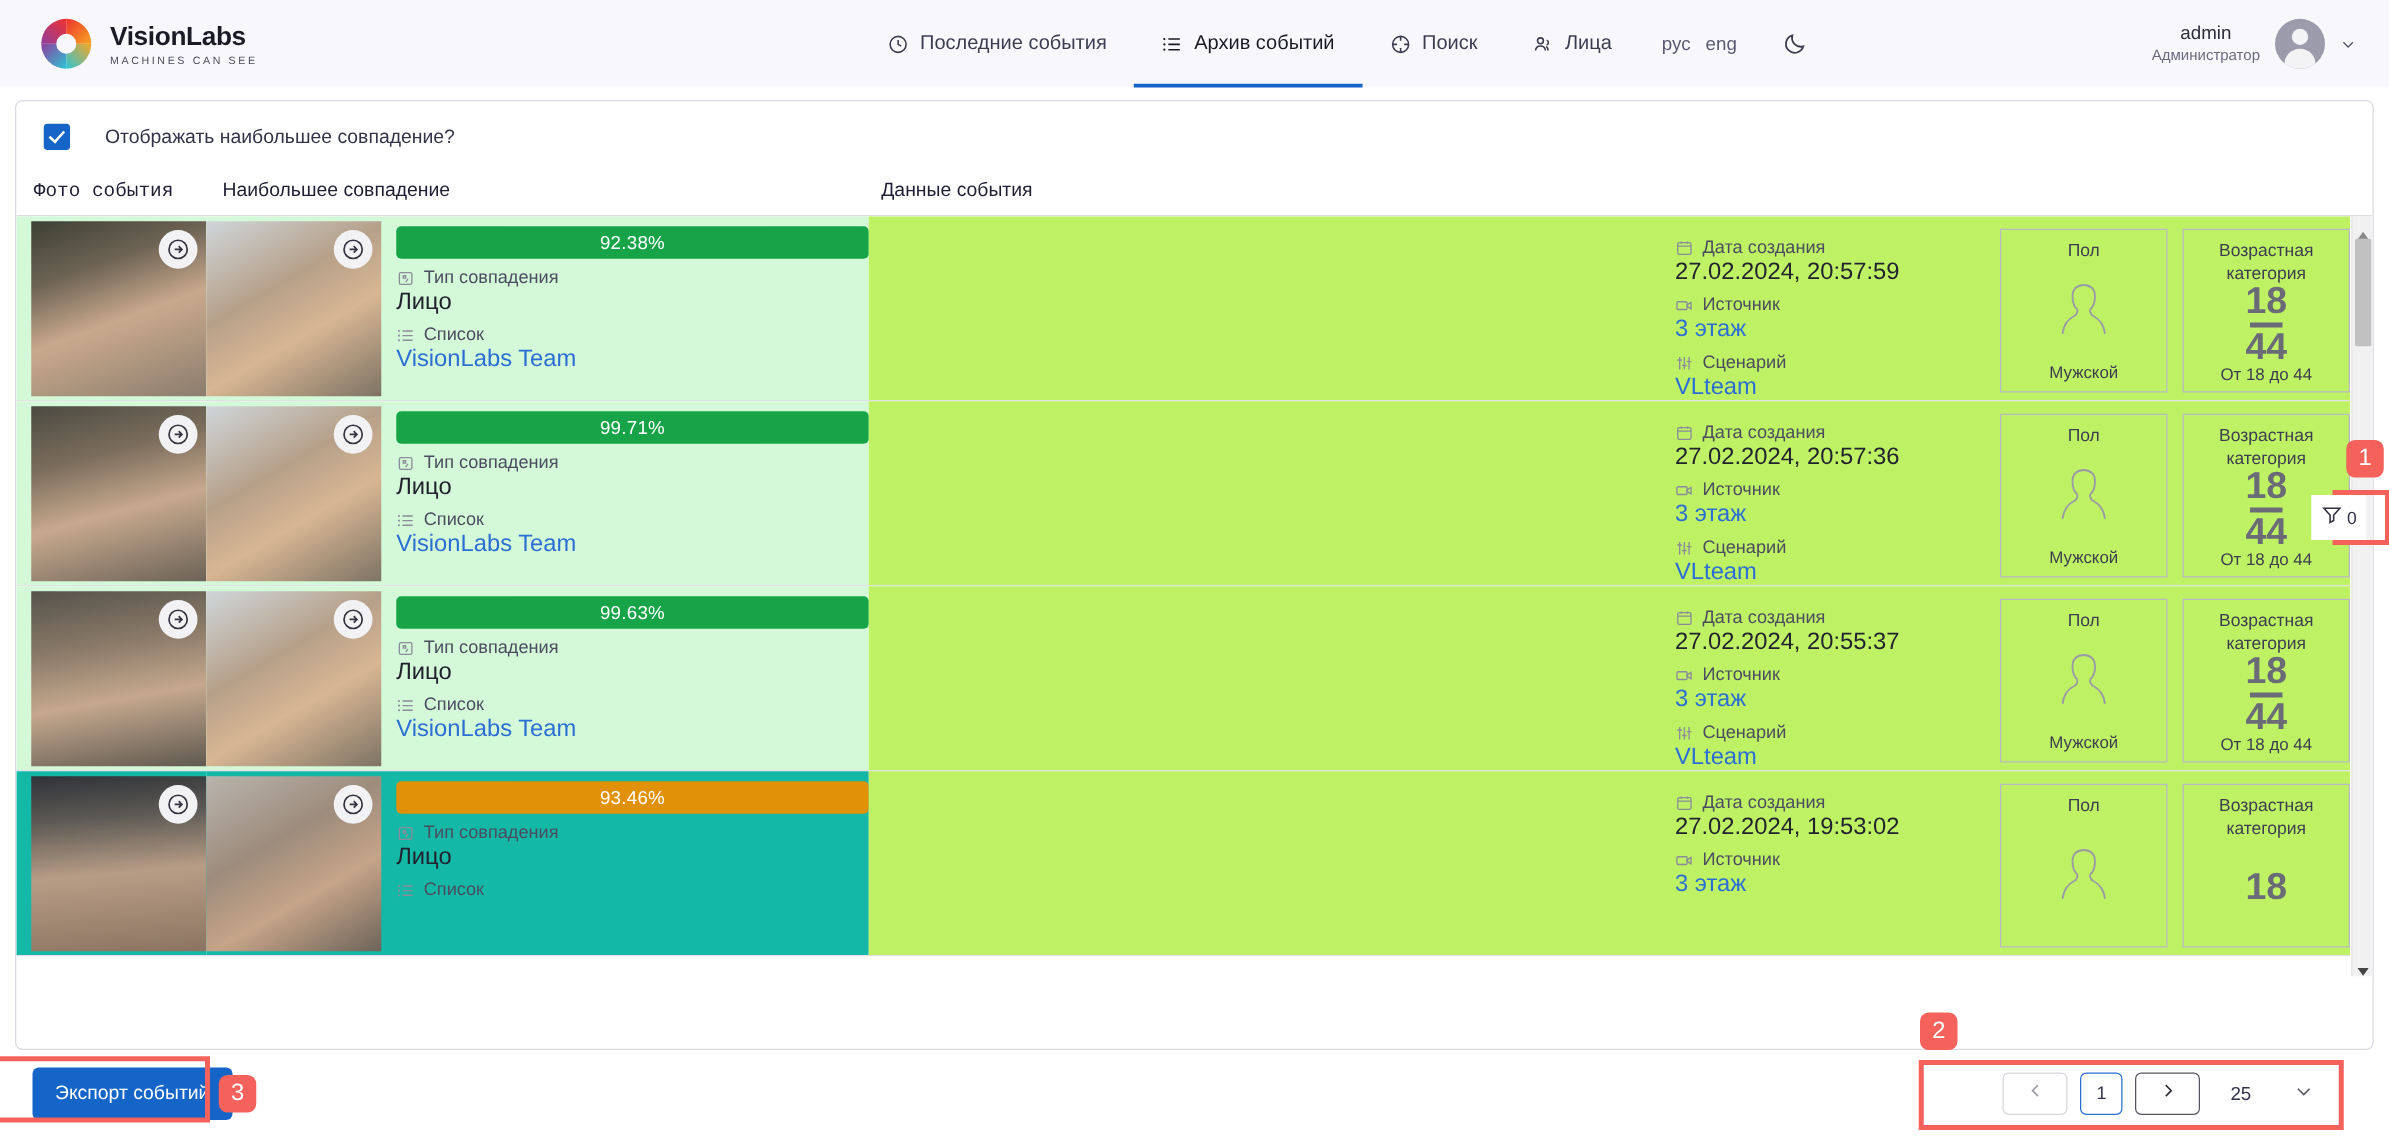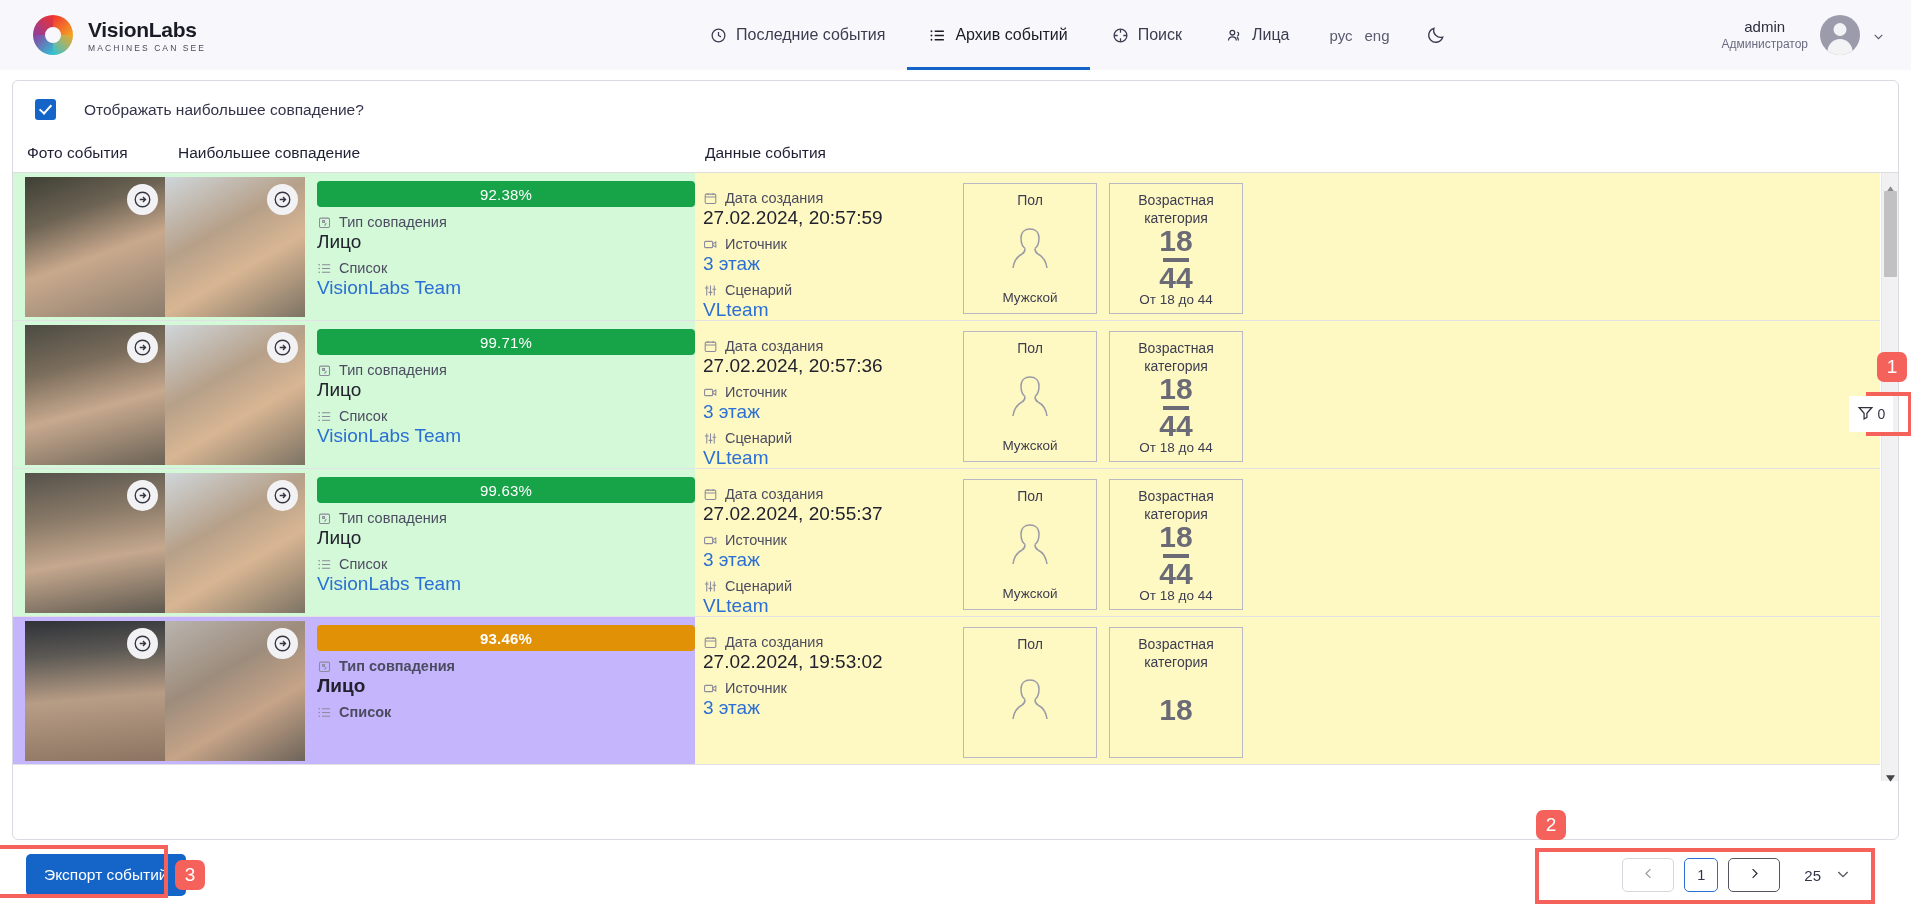--- a/index.html
+++ b/index.html
@@ -89,41 +89,41 @@
     width: 5px; height: 10px; border: solid #fff; border-width: 0 2px 2px 0;
     transform: rotate(42deg);
   }
   .chk-label { font-size: 15.5px; color: #33334a; }
 
   .col-heads {
     display: flex; padding: 24px 0 10px 0;
     border-bottom: 1px solid #dededf;
   }
   .ch { font-size: 15.5px; color: #1f1f33; }
-  .ch-photo { width: 152px; padding-left: 14px; }
+  .ch-photo { width: 152px; padding-left: 14px; font-family: Liberation Mono, monospace; }
   .ch-match { width: 530px; padding-left: 13px; }
   .ch-data  { padding-left: 10px; }
 
   
   .rows-wrap { position: relative; height: 608px; }
   .rows {
     position: absolute; inset: 0 18px 0 0;
     overflow: hidden;
   }
   .row {
     display: flex; align-items: stretch;
     border-bottom: 1px solid #e2e2e6;
     height: 148px;
   }
   .cell-photo { width: 152px; flex: none; position: relative; }
   .cell-match { width: 530px; flex: none; display: flex; position: relative; }
-  .cell-data  { flex: 1; display: flex; background: #fef9c3; position: relative; }
+  .cell-data  { flex: 1; display: flex; background: #bef264; position: relative; justify-content: flex-end; }
 
   .row.green .cell-photo, .row.green .cell-match { background: #d3f9d8; }
-  .row.amber .cell-photo, .row.amber .cell-match { background: #c4b5fd; font-weight: bold; }
+  .row.amber .cell-photo, .row.amber .cell-match { background: #14b8a6; }
 
   .thumb {
     width: 140px; height: 140px; margin: 4px 0 4px 12px;
     position: relative; overflow: hidden; flex: none;
   }
   .thumb .arrow-btn {
     position: absolute; right: 7px; top: 7px;
     width: 31px; height: 31px; border-radius: 50%;
     background: #f2f2f5; display: flex; align-items: center; justify-content: center;
     cursor: pointer; z-index: 3;
@@ -196,21 +196,21 @@
   }
   .pg-btn {
     width: 52px; height: 34px; border-radius: 5px; background: #fff;
     display: flex; align-items: center; justify-content: center;
     cursor: pointer;
   }
   .pg-prev { border: 1px solid #d6d6dd; }
   .pg-num  { border: 1px solid #2b6fd4; width: 34px; font-size: 14.5px; color: #33334a; }
   .pg-next { border: 1px solid #55555f; }
   .pg-size {
-    display: flex; align-items: center; gap: 14px;
+    display: flex; align-items: center; gap: 34px;
     margin-left: 14px; font-size: 15px; color: #33334a; cursor: pointer;
   }
 
   
   .callout {
     position: absolute; z-index: 40;
     background: #f5625c; color: #fff; border-radius: 7px;
     width: 30px; height: 30px; font-size: 19px;
     display: flex; align-items: center; justify-content: center;
   }

